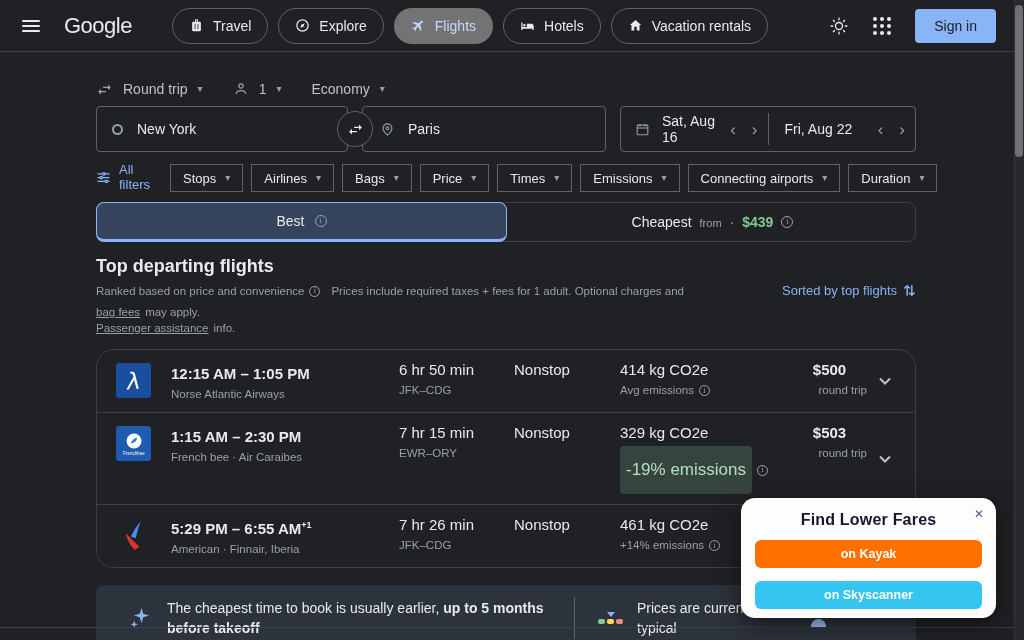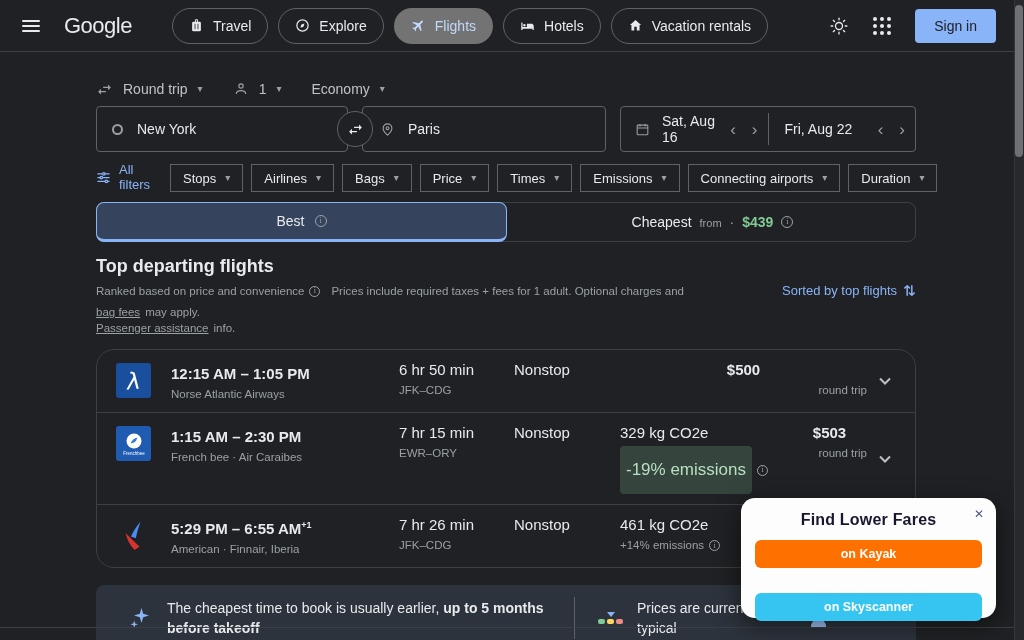--- a/index.html
+++ b/index.html
@@ -124,21 +124,21 @@
 
   .bottom-line { position:absolute; left:0; top:627px; width:1014px; height:1px; background:#3c4043; }
   .fab-sliver { position:absolute; left:811px; top:619px; width:15px; height:8px; border-radius:8px 8px 0 0; background:#9fc0f5; }
 
   
   .popup { position:absolute; left:741px; top:498px; width:255px; height:120px; background:#fdfdfd; border-radius:14px; box-shadow:0 6px 24px rgba(0,0,0,.55); z-index:10; }
   .pop-title { text-align:center; padding-top:13px; font-size:16px; font-weight:700; color:#17172e; letter-spacing:.2px; }
   .pop-close { position:absolute; top:10px; right:12px; font-size:12px; color:#4e5a86; cursor:pointer; line-height:1; }
   .pop-btn { height:28px; margin:0 14px; border-radius:6px; display:flex; align-items:center; justify-content:center; color:#fff; font-size:12.5px; font-weight:700; cursor:pointer; }
   .btn-kayak { background:#fe7100; margin-top:11px; }
-  .btn-sky { background:#35c5f0; margin-top:25px; }
+  .btn-sky { background:#35c5f0; margin-top:13px; }
 
   
   .sbar { position:absolute; right:0; top:0; width:10px; height:640px; background:#28292c; border-left:1px solid #36373a; z-index:20; }
   .sthumb { position:absolute; right:1px; top:5px; width:8px; height:152px; background:#6e7073; border-radius:4px; cursor:pointer; }
 </style>
 </head>
 <body>
 
 <header class="hdr">
   <div class="menu-btn">
@@ -382,20 +382,27 @@
       </div>
       <div class="c-dur">
         <div class="l1" style="font-weight:400">6 hr 50 min</div>
         <div class="l2">
             <span>JFK–CDG</span>
           </div>
       </div>
       <div class="c-stop">
           <div class="l1" style="font-weight:400">Nonstop</div>
         </div>
+      <div class="c-emis">
+        <div class="l1" style="font-weight:400">414 kg CO2e</div>
+        <div class="l2">
+            <span>Avg emissions</span>
+            <span class="info sm"></span>
+          </div>
+      </div>
       <div class="c-price">
         <div class="l1">$500</div>
         <div class="l2">
             <span>round trip</span>
           </div>
       </div>
       <div class="c-chev">
         <svg width="12" height="8" viewBox="0 0 12 8" fill="none" stroke="#bdc1c6" stroke-width="2">
             <path d="M1 1.5l5 5 5-5"></path>
           </svg>

